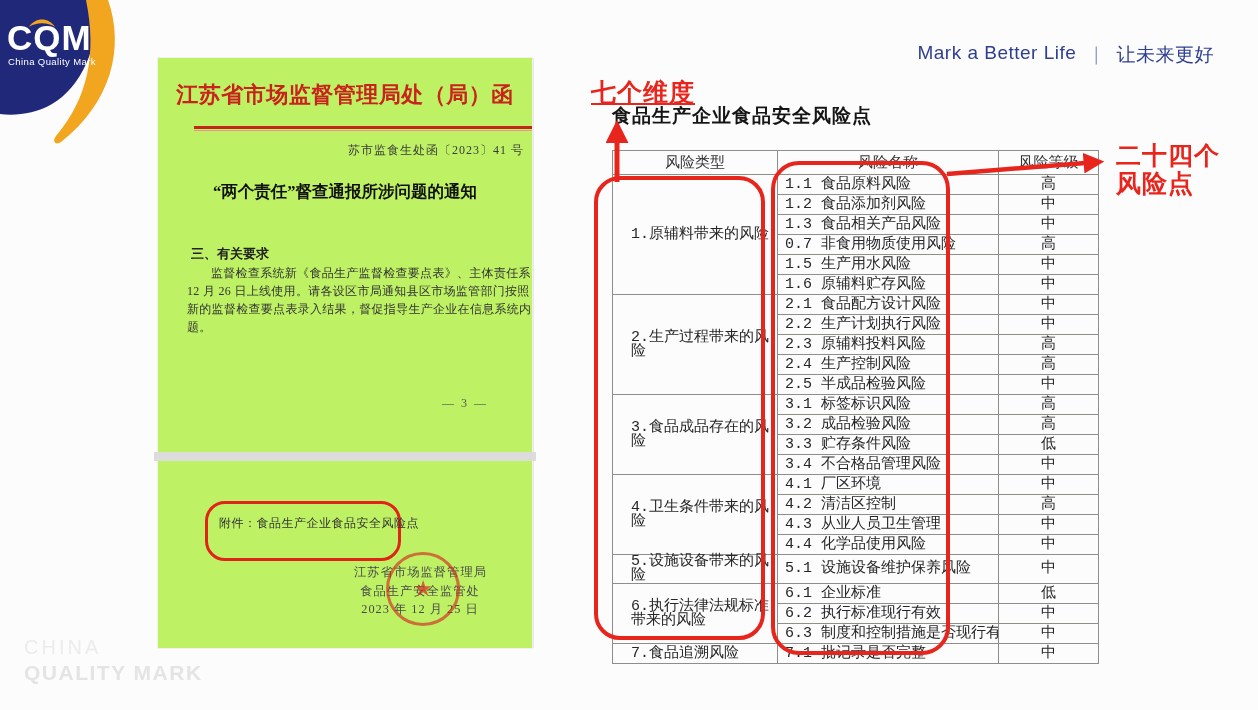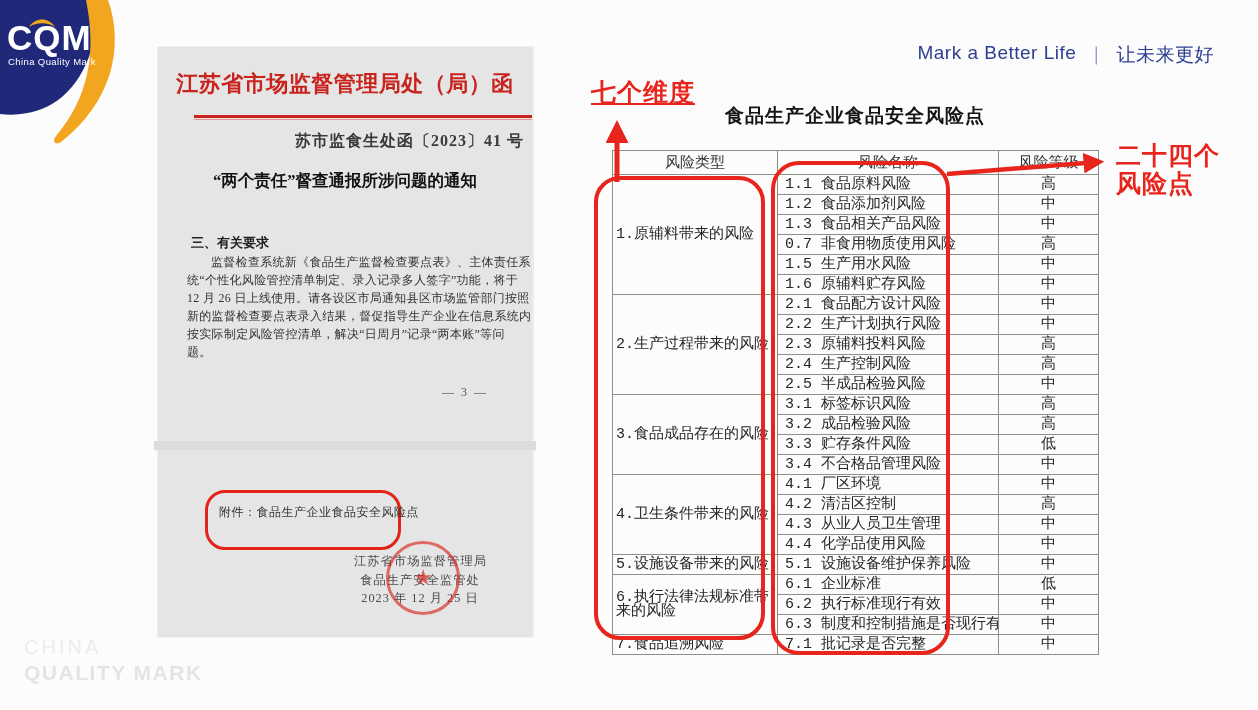--- a/index.html
+++ b/index.html
@@ -14,34 +14,34 @@
   .logo { position: absolute; left: 0; top: 0; width: 150px; height: 150px; }
   
   .tagline {
     position: absolute; top: 42px; right: 44px;
     display: flex; gap: 11px;
     font-size: 19px; color: #2e3f92; letter-spacing: .5px;
   }
   .tagline .divider { color: #7d89c0; font-size: 18px; }
   
   .doc-page {
-    position: absolute; left: 158px; top: 47px; width: 374px; height: 590px;
-    background: #e5e5e5;
+    position: absolute; left: 158px; top: 58px; width: 374px; height: 590px;
+    background: #bef264;
     box-shadow: 0 0 0 1px #f0f0f0, 2px 0 0 #e9e9e9;
     font-family: "Liberation Serif", serif;
     color: #2b2b2b;
   }
   .letterhead {
     position: absolute; top: 22px; left: 0; width: 100%;
     text-align: center; font-family: "Liberation Sans", sans-serif;
     font-size: 22px; font-weight: bold; color: #c8231d; letter-spacing: .5px;
   }
   .red-rule { position: absolute; top: 68px; left: 36px; width: 338px; height: 3px; background: #c8231d; }
   .red-rule::after { content:""; position:absolute; left:0; top:4px; width:100%; height:1px; background:#e4938f; }
-  .doc-number { position: absolute; top: 84px; right: 8px; font-size: 16px; color: #3a3a3a; letter-spacing: 1px; font-weight: bold; }
+  .doc-number { position: absolute; top: 84px; right: 8px; font-size: 12px; color: #3a3a3a; letter-spacing: 1px; }
   .notice-title {
     position: absolute; top: 120px; left: 0; width: 100%;
     text-align: center; font-size: 16.5px; font-weight: bold; color: #111;
     line-height: 27px;
   }
   .section-heading { position: absolute; top: 187px; left: 33px; font-size: 13px; font-weight: bold; color: #222; }
   .doc-body { position: absolute; top: 206px; left: 29px; width: 330px; font-size: 12px; color: #333; }
   .doc-body .line { white-space: nowrap; line-height: 18px; letter-spacing: .3px; }
   .doc-body .line:first-child { padding-left: 2em; }
   .page-num { position: absolute; top: 338px; left: 284px; font-size: 12px; color: #555; letter-spacing: 2px; }
@@ -59,32 +59,32 @@
   }
   .seal {
     position: absolute; left: 228px; top: 494px; width: 74px; height: 74px;
     border: 3px solid rgba(214, 40, 33, .65); border-radius: 50%;
     display: flex; align-items: center; justify-content: center;
   }
   .seal-star { color: rgba(214, 40, 33, .7); font-size: 22px; line-height: 1; }
   
   .table-title {
     position: absolute; left: 612px; top: 103px; width: 486px;
-    text-align: center; font-size: 19px; font-weight: bold; color: #151515;
+    font-size: 19px; font-weight: bold; color: #151515;
     letter-spacing: 1px;
   }
   table.risk {
     position: absolute; left: 612px; top: 150px; width: 486px;
     border-collapse: collapse; table-layout: fixed;
     font-family: Liberation Mono, monospace; font-size: 15px; color: #262626;
   }
   table.risk th, table.risk td { border: 1px solid #8f8f8a; }
   table.risk th { height: 24px; font-weight: normal; text-align: center; color: #333; }
   table.risk td { height: 20px; line-height: 14px; }
-  td.col-type { padding-left: 3px; text-align: left; }
+  td.col-type { padding-left: 18px; text-align: left; }
   td.col-name { padding-left: 7px; text-align: left; white-space: nowrap; overflow: hidden; }
   td.col-level { text-align: center; }
   
   .dim-label {
     position: absolute; left: 591px; top: 76px;
     font-size: 25px; font-weight: bold; color: #e8251c; letter-spacing: 1px; text-decoration: underline;
   }
   .points-label {
     position: absolute; left: 1116px; top: 141px;
     font-size: 25px; font-weight: bold; color: #e8251c; line-height: 28px;
@@ -124,24 +124,22 @@
 <div class="doc-page">
   <div class="letterhead">江苏省市场监督管理局处（局）函</div>
   <div class="red-rule"></div>
   <div class="doc-number">苏市监食生处函〔2023〕41 号</div>
   <div class="notice-title">
     <div>“两个责任”督查通报所涉问题的通知</div>
   </div>
   <div class="section-heading">三、有关要求</div>
   <div class="doc-body">
     <div class="line">监督检查系统新《食品生产监督检查要点表》、主体责任系</div>
-    <div class="line">统“个性化风险管控清单制定、录入记录多人签字”功能，将于</div>
     <div class="line">12 月 26 日上线使用。请各设区市局通知县区市场监管部门按照</div>
     <div class="line">新的监督检查要点表录入结果，督促指导生产企业在信息系统内</div>
-    <div class="line">按实际制定风险管控清单，解决“日周月”记录“两本账”等问</div>
     <div class="line">题。</div>
   </div>
   <div class="page-num">— 3 —</div>
   <div class="page-break"></div>
   <div class="attach-box">
     <span class="attach-text">附件：食品生产企业食品安全风险点</span>
   </div>
   <div class="sig-block">
     <div>江苏省市场监督管理局</div>
     <div>食品生产安全监管处</div>

